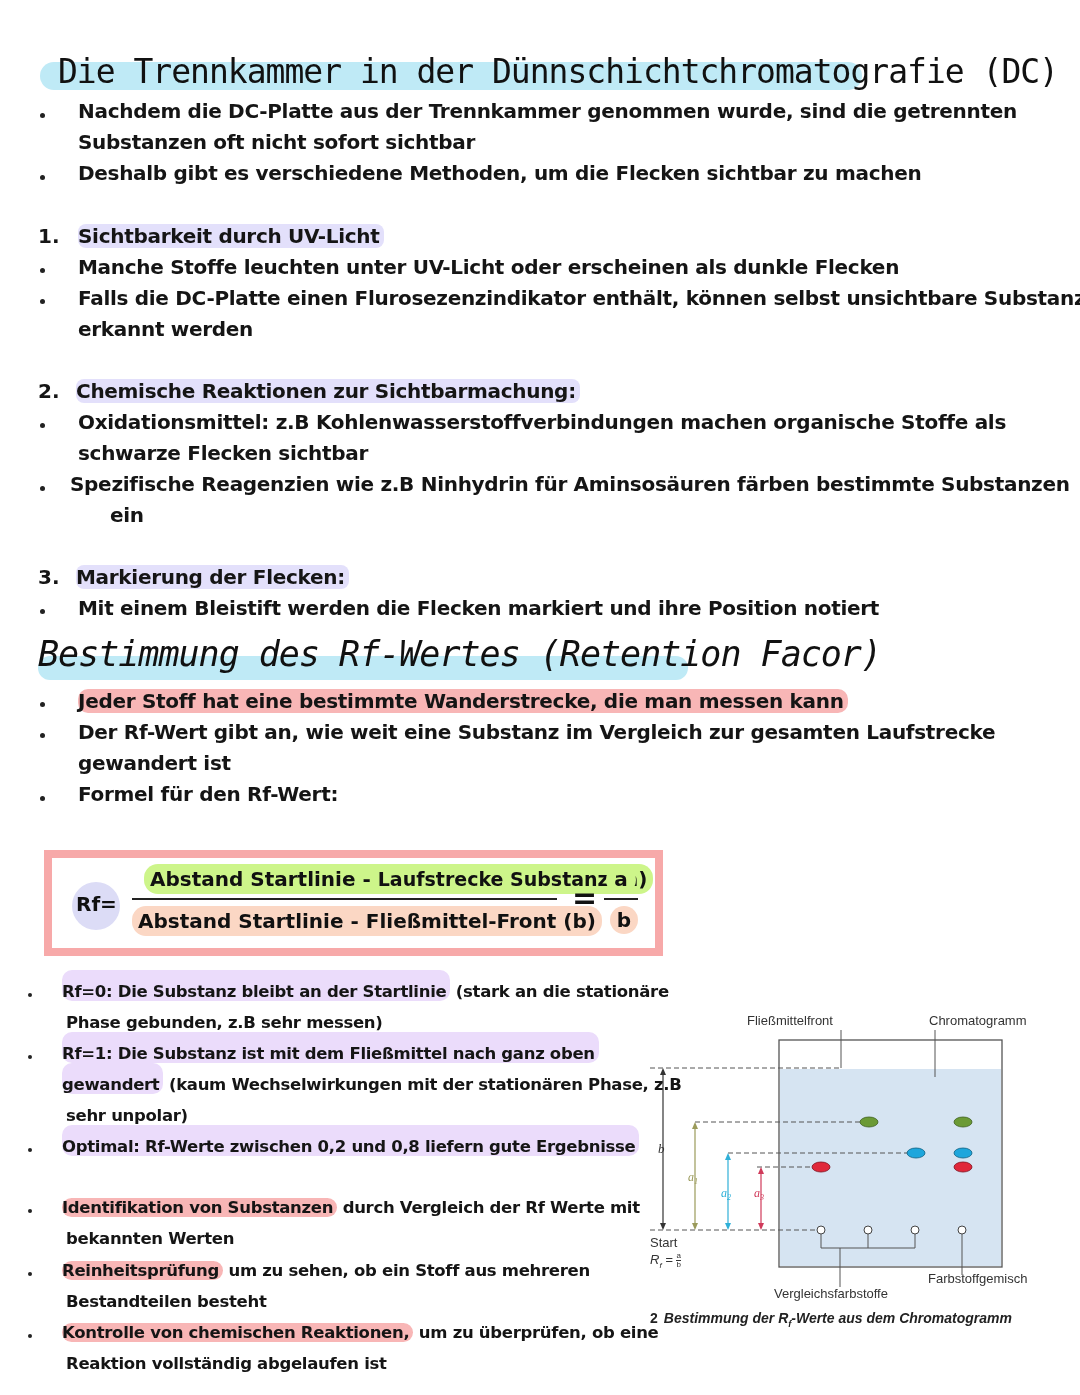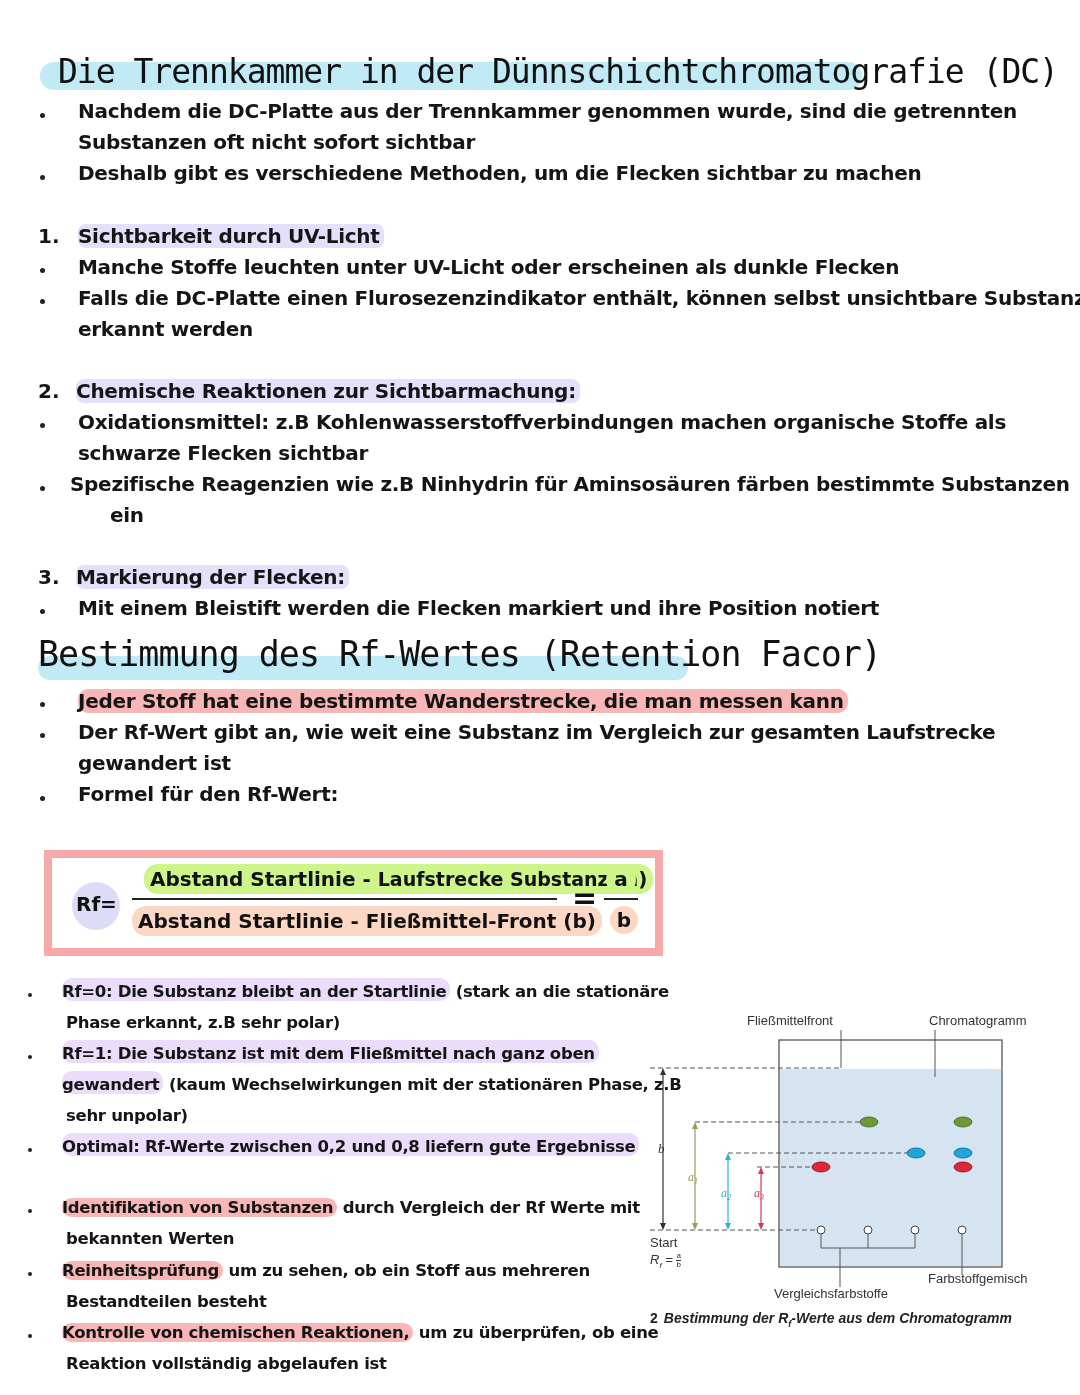--- a/index.html
+++ b/index.html
@@ -22,21 +22,21 @@
     position: absolute; font-size: 20px; font-weight: bold; color: #151515;
     white-space: nowrap; letter-spacing: -0.3px;
     font-family: "DejaVu Sans", sans-serif;
   }
   .bullet {
     position: absolute; width: 5px; height: 5px; border-radius: 50%; background: #222;
   }
   .num { position: absolute; font-size: 20px; font-weight: bold; color: #151515; }
   .hl-lav { background: #e3e0fb; border-radius: 8px; padding: 0 4px 0 0; }
   .hl-pink { background: #f8b6b6; border-radius: 10px; padding: 0 4px 0 0; }
-  .hl-purple { background: #ebdcfb; border-radius: 10px; padding: 4px 4px 0 0; }
+  .hl-purple { background: #ebdcfb; border-radius: 10px; padding: 12px 4px 0 0; }
 
   
   .formula-box {
     position: absolute; left: 44px; top: 850px; width: 619px; height: 106px;
     border: 8px solid #f7a9a9; background: #fff;
   }
   .rf-circle {
     position: absolute; left: 20px; top: 24px; width: 48px; height: 48px; border-radius: 50%;
     background: #dcdcf6;
   }
@@ -88,21 +88,21 @@
 <div class="line" style="left:78px; top:441px;">schwarze Flecken sichtbar</div>
 <div class="bullet" style="left:40px; top:486px;"></div>
 <div class="line" style="left:70px; top:472px;text-align:center;">Spezifische Reagenzien wie z.B Ninhydrin für Aminsosäuren färben bestimmte Substanzen</div>
 <div class="line" style="left:78px; top:503px;margin-left:32px;">ein</div>
 
 <div class="num" style="left:38px; top:565px;">3.</div>
 <div class="line" style="left:76px; top:565px;"><span class="hl-lav">Markierung der Flecken:</span></div>
 <div class="bullet" style="left:40px; top:609px;"></div>
 <div class="line" style="left:78px; top:596px;">Mit einem Bleistift werden die Flecken markiert und ihre Position notiert</div>
 
-<div class="heading" style="top:634px; font-size:35px; height:48px; left:38px;">
+<div class="heading" style="top:634px; font-size:35px; height:48px; left:38px;font-style:italic;">
   <div class="hl-bar" style="top:22px; height:24px; left:0; width:650px;"></div>
   <span class="txt">Bestimmung des Rf-Wertes (Retention Facor)</span>
 </div>
 
 <div class="bullet" style="left:40px; top:702px;"></div>
 <div class="line" style="left:78px; top:689px;text-align:center;"><span class="hl-pink">Jeder Stoff hat eine bestimmte Wanderstrecke, die man messen kann</span></div>
 <div class="bullet" style="left:40px; top:733px;"></div>
 <div class="line" style="left:78px; top:720px;">Der Rf-Wert gibt an, wie weit eine Substanz im Vergleich zur gesamten Laufstrecke</div>
 <div class="line" style="left:78px; top:751px;">gewandert ist</div>
 <div class="bullet" style="left:40px; top:796px;"></div>
@@ -116,21 +116,21 @@
   <div class="denominator">Abstand Startlinie - Fließmittel-Front (b)</div>
   <div class="eq">=</div>
   <div class="frac-a">a</div>
   <div class="frac-line"></div>
   <div class="frac-b">b</div>
 </div>
 
 <div class="lower">
   <div class="bullet" style="left:28px; top:993px; width:4px; height:4px;"></div>
   <div class="line" style="left:62px; top:982px;"><span class="hl-purple">Rf=0: Die Substanz bleibt an der Startlinie</span><span> (stark an die stationäre</span></div>
-  <div class="line" style="left:66px; top:1013px;">Phase erkannt, z.B sehr polar)</div>
+  <div class="line" style="left:66px; top:1013px;">Phase gebunden, z.B sehr messen)</div>
 
   <div class="bullet" style="left:28px; top:1055px; width:4px; height:4px;"></div>
   <div class="line" style="left:62px; top:1044px;"><span class="hl-purple">Rf=1: Die Substanz ist mit dem Fließmittel nach ganz oben</span></div>
   <div class="line" style="left:62px; top:1075px;"><span class="hl-purple">gewandert</span><span> (kaum Wechselwirkungen mit der stationären Phase, z.B</span></div>
   <div class="line" style="left:66px; top:1106px;">sehr unpolar)</div>
 
   <div class="bullet" style="left:28px; top:1148px; width:4px; height:4px;"></div>
   <div class="line" style="left:62px; top:1137px;"><span class="hl-purple">Optimal: Rf-Werte zwischen 0,2 und 0,8 liefern gute Ergebnisse</span></div>
 
   <div class="bullet" style="left:28px; top:1209px; width:4px; height:4px;"></div>

